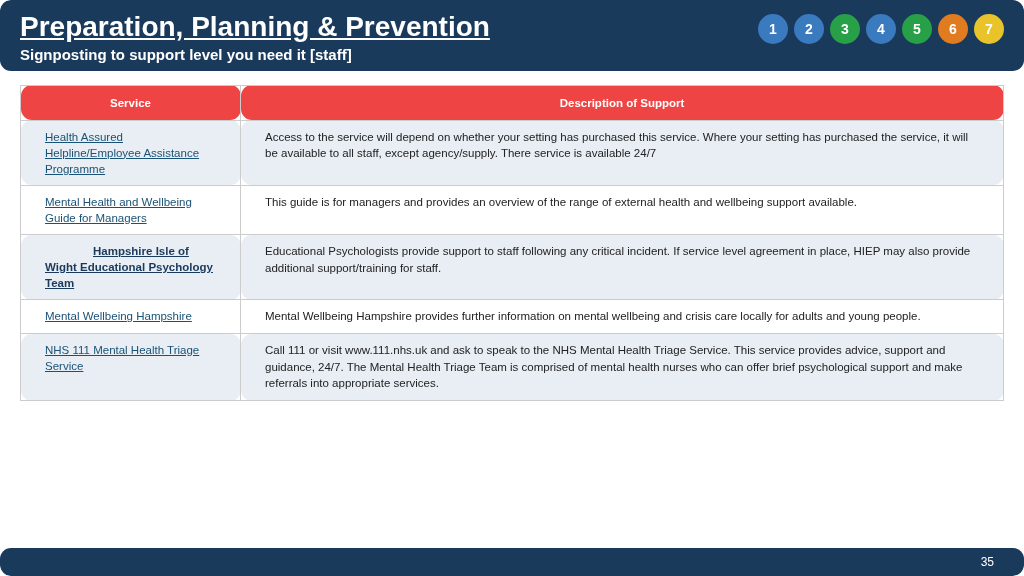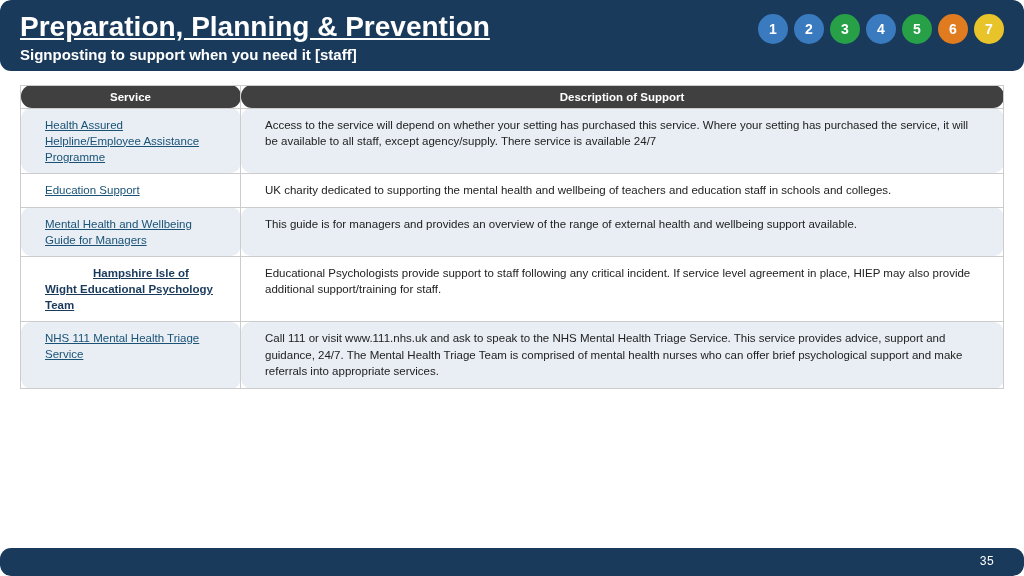--- a/index.html
+++ b/index.html
@@ -57,24 +57,24 @@
       background: #fff;
     }
 
     
     table {
       width: 100%;
       border-collapse: collapse;
       font-size: 11.5px;
     }
     thead tr th {
-      background: #404040;
+      background: #ef4444;
       color: #fff;
       font-weight: bold;
-      padding: 5px 10px;
+      padding: 11px 10px;
       text-align: center;
       border: 1px solid #ccc;
     }
     thead tr th:first-child {
       width: 220px;
     }
     tbody tr {
       vertical-align: top;
     }
     tbody tr:nth-child(odd) {
@@ -116,29 +116,28 @@
       background: #1a3a5c;
       height: 28px;
       display: flex;
       align-items: center;
       justify-content: flex-end;
       padding-right: 30px;
     }
     .footer-page {
       color: #fff;
       font-size: 12px;
-      font-family: Liberation Mono, monospace;
     }
   </style>
 </head>
 <body>
 
 <div class="header">
   <div class="header-title">Preparation, Planning &amp; Prevention</div>
-  <div class="header-subtitle">Signposting to support when you need it [staff]</div>
+  <div class="header-subtitle">Signposting to support level you need it [staff]</div>
   <div class="header-numbers">
 
   <div class="num-circle" style="background: rgb(58, 122, 191);">1</div>
       <div class="num-circle" style="background: rgb(58, 122, 191);">2</div>
       <div class="num-circle" style="background: rgb(39, 160, 71);">3</div>
       <div class="num-circle" style="background: rgb(58, 122, 191);">4</div>
       <div class="num-circle" style="background: rgb(39, 160, 71);">5</div>
       <div class="num-circle" style="background: rgb(224, 123, 32);">6</div>
       <div class="num-circle" style="background: rgb(232, 195, 42);">7</div>
     </div>
@@ -151,30 +150,30 @@
         <th>Service</th>
         <th>Description of Support</th>
       </tr>
     </thead>
     <tbody id="table-body">
     <tr>
           <td><a href="#" class="service-link">Health Assured Helpline/Employee Assistance Programme</a></td>
           <td class="desc-text">Access to the service will depend on whether your setting has purchased this service. Where your setting has purchased the service, it will be available to all staff, except agency/supply. There service is available 24/7</td>
         </tr>
         <tr>
-          <td><a href="#" class="service-link">Education Support</a></td>
-          <td class="desc-text">UK charity dedicated to supporting the mental health and wellbeing of teachers and education staff in schools and colleges.</td>
-        </tr>
-        <tr>
           <td><a href="#" class="service-link">Mental Health and Wellbeing Guide for Managers</a></td>
           <td class="desc-text">This guide is for managers and provides an overview of the range of external health and wellbeing support available.</td>
         </tr>
         <tr>
           <td><a href="#" class="service-link-bold" style="text-decoration: underline; margin-left: 48px;">Hampshire Isle of Wight Educational Psychology Team</a></td>
           <td class="desc-text">Educational Psychologists provide support to staff following any critical incident. If service level agreement in place, HIEP may also provide additional support/training for staff.</td>
+        </tr>
+        <tr>
+          <td><a href="#" class="service-link">Mental Wellbeing Hampshire</a></td>
+          <td class="desc-text">Mental Wellbeing Hampshire provides further information on mental wellbeing and crisis care locally for adults and young people.</td>
         </tr>
         <tr>
           <td><a href="#" class="service-link">NHS 111 Mental Health Triage Service</a></td>
           <td class="desc-text">Call 111 or visit www.111.nhs.uk and ask to speak to the NHS Mental Health Triage Service. This service provides advice, support and guidance, 24/7. The Mental Health Triage Team is comprised of mental health nurses who can offer brief psychological support and make referrals into appropriate services.</td>
         </tr>
       </tbody>
   </table>
 </div>
 
 <div class="footer">

